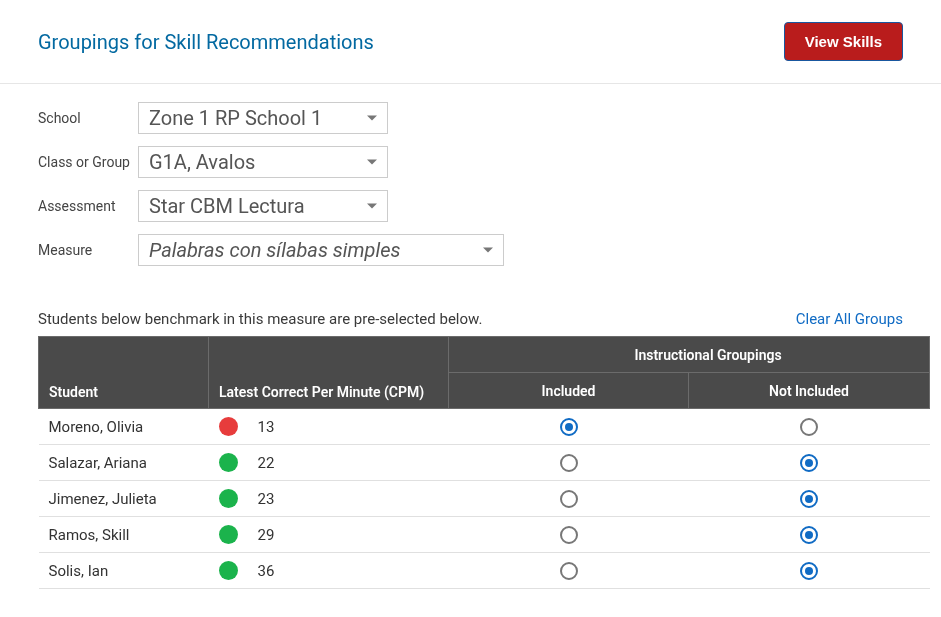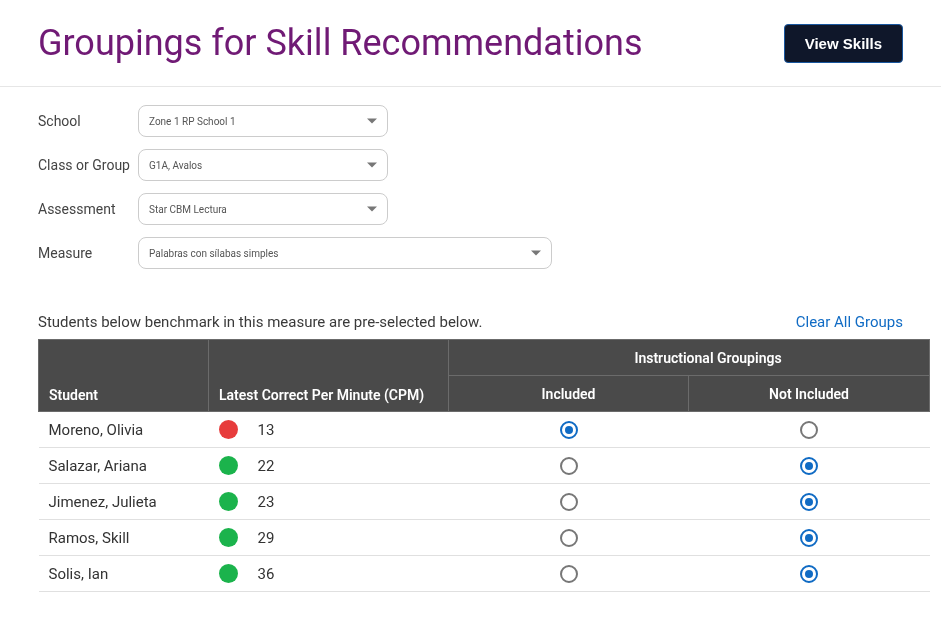--- a/index.html
+++ b/index.html
@@ -16,74 +16,74 @@
     position: relative;
   }
   .header {
     display: flex;
     justify-content: space-between;
     align-items: center;
     padding: 22px 38px 22px 38px;
     border-bottom: 1px solid #e6e6e6;
   }
   .title {
-    font-size: 36px;
+    font-size: 20px;
     font-weight: 400;
-    color: #701a75;
+    color: #0369a1;
   }
   .header-buttons {
     display: flex;
     gap: 10px;
   }
   .btn {
     padding: 10px 20px;
     border-radius: 4px;
     font-size: 15px;
     font-weight: 600;
     cursor: pointer;
     border: 1px solid transparent;
   }
   .btn-cancel {
     background: #fff;
     color: #1b6ec2;
     border: 1px solid #1b6ec2;
   }
   .btn-primary {
-    background: #0f172a;
+    background: #b91c1c;
     color: #fff;
     border: 1px solid #19579f;
   }
   .filters {
     padding: 18px 38px 8px 38px;
   }
   .filter-row {
     display: flex;
     align-items: center;
     margin-bottom: 12px;
   }
   .filter-label {
     width: 100px;
     color: #444;
     font-size: 14px;
   }
   .dropdown {
     position: relative;
     border: 1px solid #ccc;
-    border-radius: 8px;
+    border-radius: 0;
     background: #fff;
     height: 32px;
     display: flex;
     align-items: center;
     padding: 0 32px 0 10px;
     color: #555;
     cursor: pointer;
-    font-size: 10px;
+    font-size: 20px;
   }
   .dropdown.w-normal { width: 250px; }
-  .dropdown.w-wide { width: 414px; }
+  .dropdown.w-wide { width: 366px; font-style: italic; }
   .dropdown .caret {
     position: absolute;
     right: 10px;
     top: 50%;
     transform: translateY(-50%);
     width: 0; height: 0;
     border-left: 5px solid transparent;
     border-right: 5px solid transparent;
     border-top: 5px solid #777;
   }

